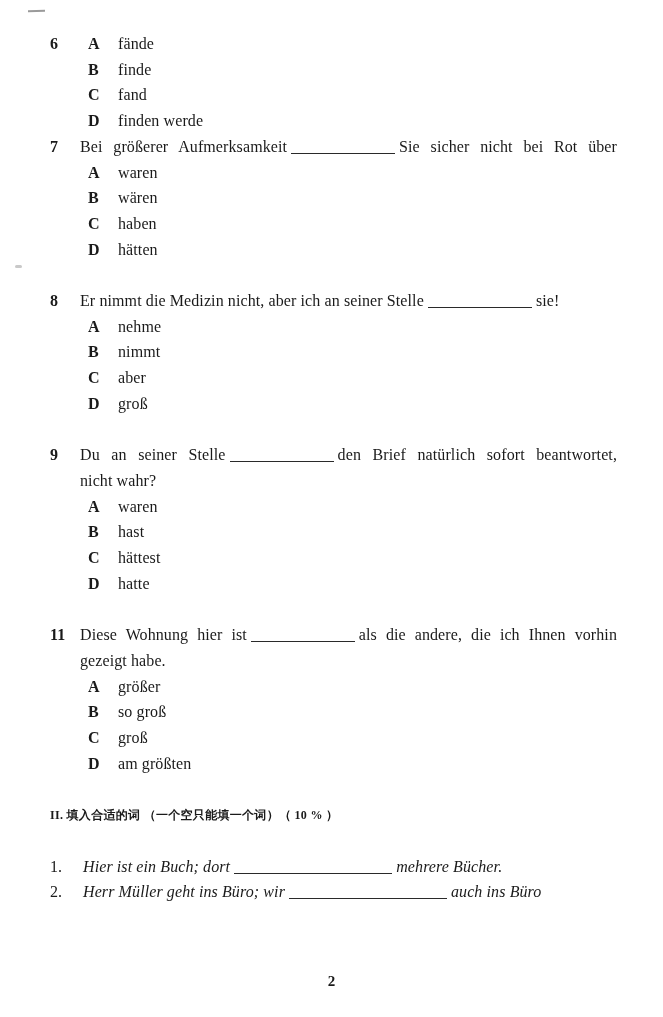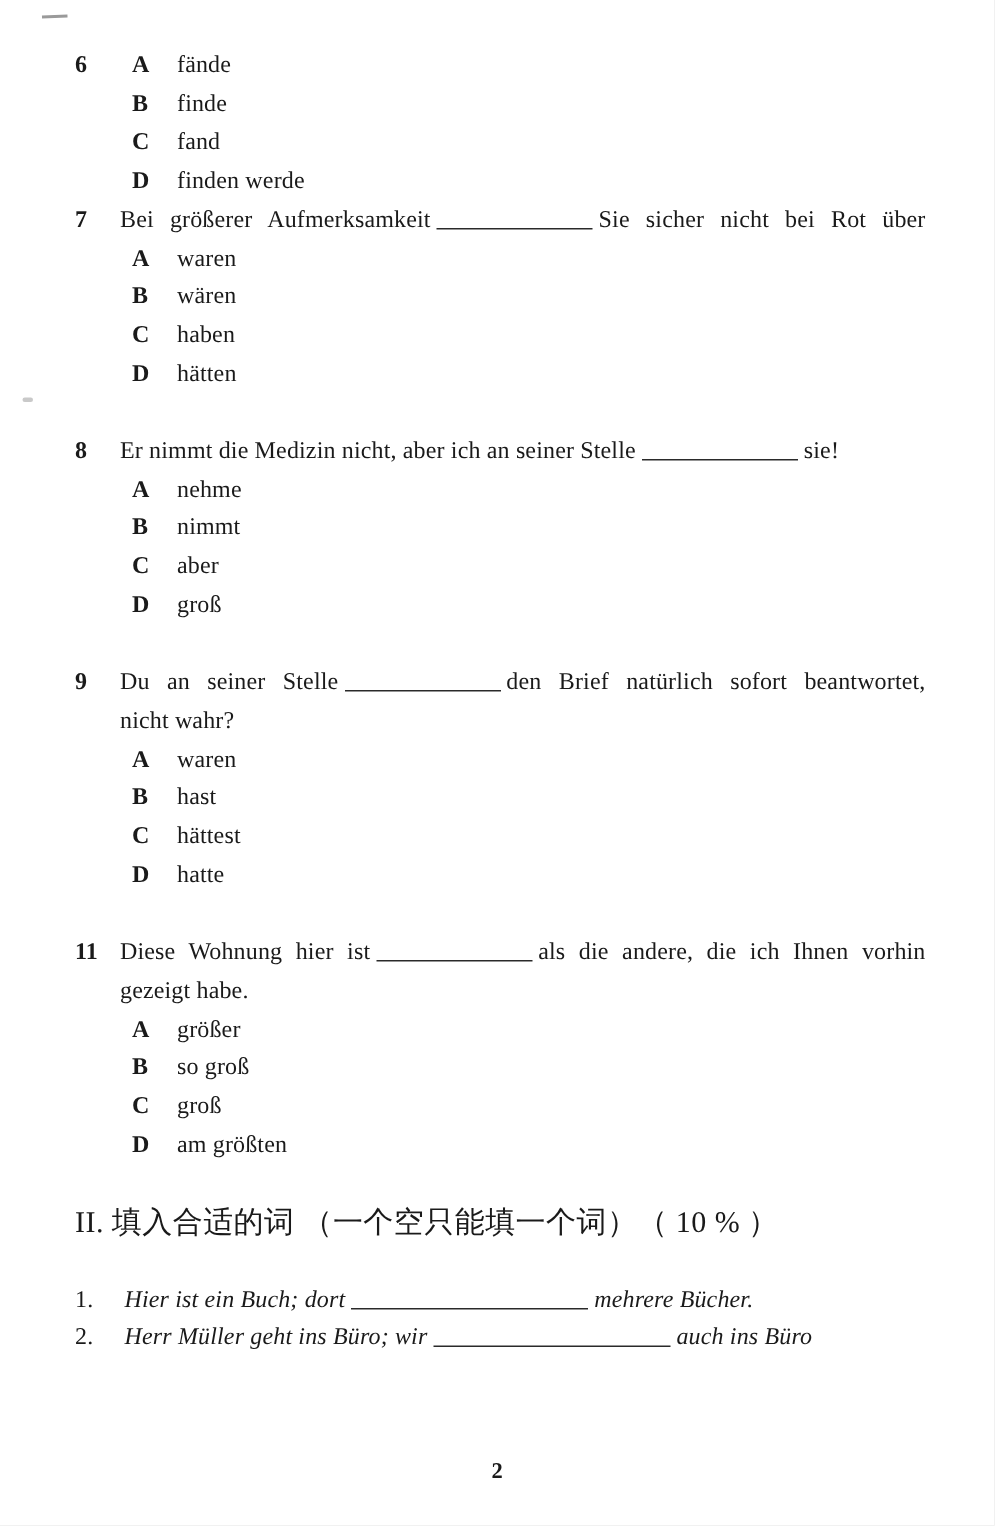--- a/index.html
+++ b/index.html
@@ -44,22 +44,22 @@
     display: flex;
     margin-left: 8px;
     line-height: 25.7px;
   }
   .opt-letter {
     flex: 0 0 30px;
     font-weight: bold;
   }
   .gap { margin-top: 25.7px; }
   .sec-heading {
-    font-weight: normal;
-    font-size: 20px;
+    font-weight: bold;
+    font-size: 12px;
     line-height: 26px;
     letter-spacing: 0.3px;
   }
   .f-row { display: flex; line-height: 25.7px; }
   .f-num { flex: 0 0 33px; }
   .f-body { flex: 1; min-width: 0; font-style: italic; }
   .page-num {
     position: absolute;
     top: 973px; left: 0; right: 0;
     text-align: center;

